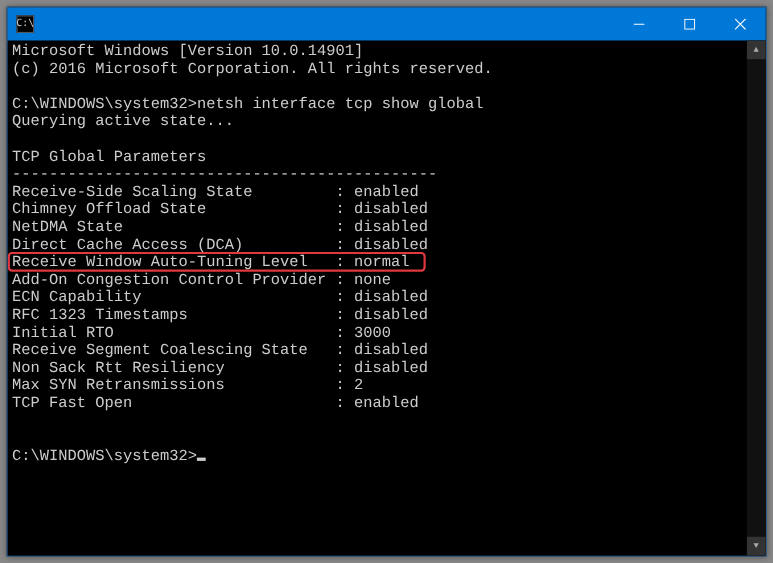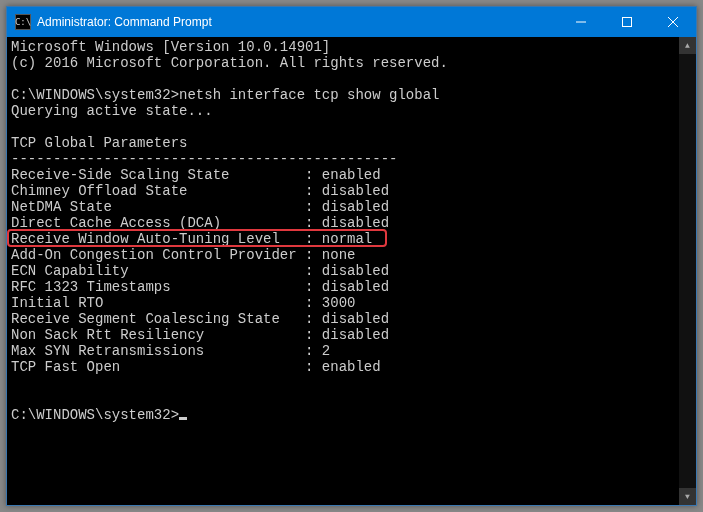--- a/index.html
+++ b/index.html
@@ -104,21 +104,20 @@
     vertical-align: -1px;
   }
   .row { display: block; }
 </style>
 </head>
 <body>
 
 <div class="window">
   <div class="titlebar">
     <div class="icon">C:\</div>
-    <div class="title">Administrator: Command Prompt</div>
     <div class="spacer"></div>
     <div class="btn">
       <svg viewBox="0 0 10 10">
           <line x1="0" y1="5" x2="10" y2="5"></line>
         </svg>
     </div>
     <div class="btn">
       <svg viewBox="0 0 10 10">
           <rect x="0.5" y="0.5" width="9" height="9"></rect>
         </svg>

